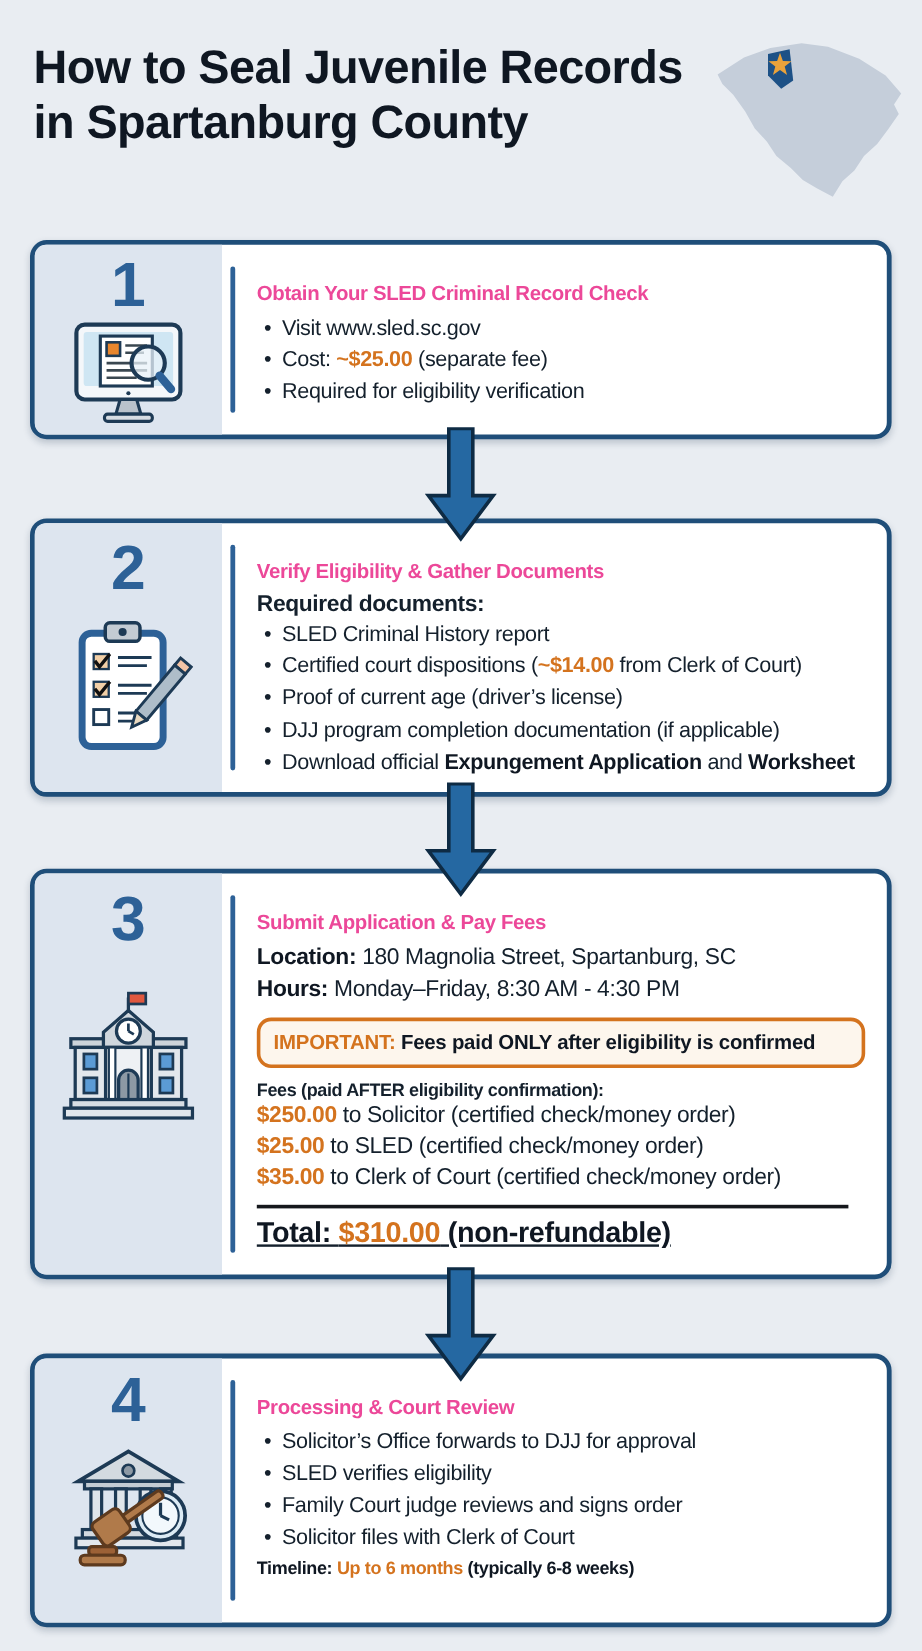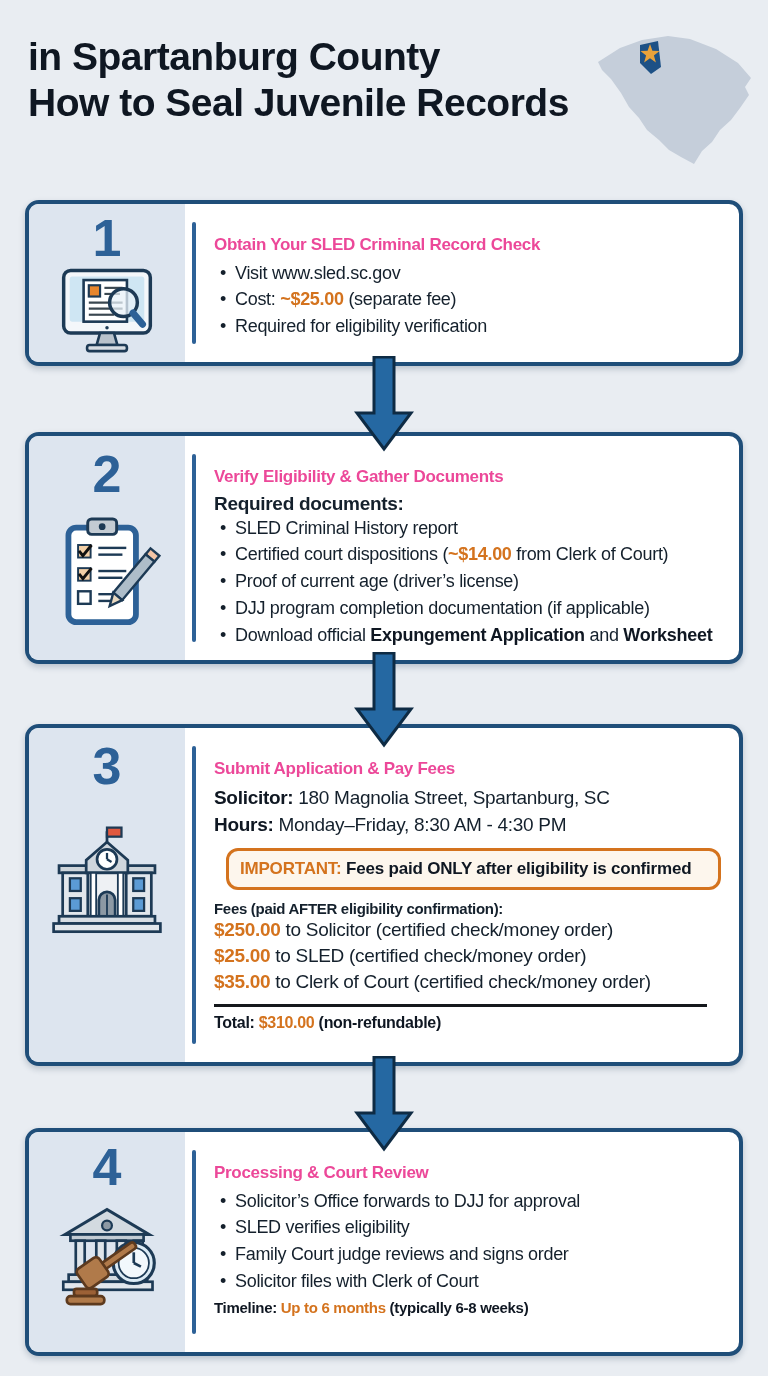--- a/index.html
+++ b/index.html
@@ -32,39 +32,39 @@
   .card-title{font-size:17px;font-weight:700;color:#ec4899;letter-spacing:-0.3px;
     margin:18px 0 6px 0;line-height:1.15;}
   .line{font-size:18px;line-height:1.44;letter-spacing:-0.3px;margin:1px 0;}
   .bullet{padding-left:21px;position:relative;}
   .bullet::before{content:"•";position:absolute;left:6px;color:#14202c;}
   .subhead{font-size:19px;font-weight:700;letter-spacing:-0.3px;margin:0 0 1px 0;}
   .info-line{font-size:19px;line-height:1.42;letter-spacing:-0.3px;}
   .seg-bold{font-weight:700;color:#0f1722;}
   .seg-orange{font-weight:700;color:#d4731e;}
   .important-box{border:3px solid #d4731e;background:#fdf6ed;border-radius:12px;
-    padding:7px 11px;margin:10px 6px 10px 12px;font-size:17px;letter-spacing:-0.2px;line-height:1.25;}
+    padding:7px 11px;margin:10px 6px 10px 0;font-size:17px;letter-spacing:-0.2px;line-height:1.25;}
   .fees-head{font-size:15px;font-weight:700;letter-spacing:-0.3px;margin-top:3px;}
   .fee-line{font-size:19px;line-height:1.38;letter-spacing:-0.3px;}
   .fees-rule{border:none;border-top:3px solid #15181c;margin:9px 20px 7px 0;}
-  .total-line{font-size:16px;letter-spacing:-0.3px;}
+  .total-line{font-size:24px;letter-spacing:-0.3px;text-decoration:underline;}
   .timeline-line{font-size:15px;letter-spacing:-0.3px;margin-top:4px;}
 
   
   .arrow{position:absolute;left:353px;z-index:3;}
   .arrow-1{top:356px;} .arrow-2{top:652px;} .arrow-3{top:1056px;}
 </style>
 </head>
 <body>
 
 <div class="page">
 
   <div class="hdr-title">
+    <div>How to Seal Juvenile Records</div>
     <div>in Spartanburg County</div>
-    <div>How to Seal Juvenile Records</div>
   </div>
 
   <svg class="sc-map" width="180" height="158" viewBox="0 0 180 158">
     <path d="M8,40 L30,26 L52,18 L78,14 L100,17 L126,27 L148,41 L161,56 L155,65 L159,73 L150,86 L141,98 L130,108 L122,120 L112,129 L104,142 L91,135 L79,128 L69,118 L57,108 L49,96 L39,85 L31,71 L21,57 L12,48 Z" fill="#c5ceda"></path>
     <path d="M50,23 L68,19 L71,45 L61,52 L50,41 Z" fill="#1d5186"></path>
     <polygon fill="#e9a23b" points="60,22 62.4,28.8 69.6,29.1 63.9,33.5 65.9,40.4 60,36.3 54.1,40.4 56.1,33.5 50.4,29.1 57.6,28.8"></polygon>
   </svg>
 
   <section class="card card-1">
     <div class="card-left">
@@ -163,21 +163,21 @@
         <rect x="77" y="54" width="6" height="48" fill="#ffffff" stroke="#1d3a55" stroke-width="2"></rect>
         <path d="M56,102 V84 a9,9 0 0 1 18,0 V102 Z" fill="#8d99a4" stroke="#1d3a55" stroke-width="3"></path>
         <line x1="65" y1="78" x2="65" y2="102" stroke="#1d3a55" stroke-width="2"></line>
         <rect x="12" y="102" width="106" height="8" fill="#d7dde3" stroke="#1d3a55" stroke-width="3"></rect>
         <rect x="6" y="110" width="118" height="9" fill="#e2e7ec" stroke="#1d3a55" stroke-width="3"></rect>
       </svg>
     </div>
     <div class="vdiv"></div>
     <div class="card-body">
       <h2 class="card-title">Submit Application &amp; Pay Fees</h2>
-      <div class="info-line"><span class="seg-bold">Solicitor: </span><span>180 Magnolia Street, Spartanburg, SC</span></div>
+      <div class="info-line"><span class="seg-bold">Location: </span><span>180 Magnolia Street, Spartanburg, SC</span></div>
       <div class="info-line"><span class="seg-bold">Hours: </span><span>Monday–Friday, 8:30 AM - 4:30 PM</span></div>
       <div class="important-box"><span class="seg-orange">IMPORTANT: </span><span class="seg-bold">Fees paid ONLY after eligibility is confirmed</span></div>
       <div class="fees-head">Fees (paid AFTER eligibility confirmation):</div>
       <div class="fee-line"><span class="seg-orange">$250.00</span><span> to Solicitor (certified check/money order)</span></div>
       <div class="fee-line"><span class="seg-orange">$25.00</span><span> to SLED (certified check/money order)</span></div>
       <div class="fee-line"><span class="seg-orange">$35.00</span><span> to Clerk of Court (certified check/money order)</span></div>
       <hr class="fees-rule">
       <div class="total-line"><span class="seg-bold">Total: </span><span class="seg-orange">$310.00</span><span class="seg-bold"> (non-refundable)</span></div>
     </div>
   </section>

